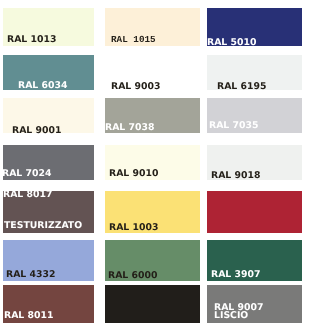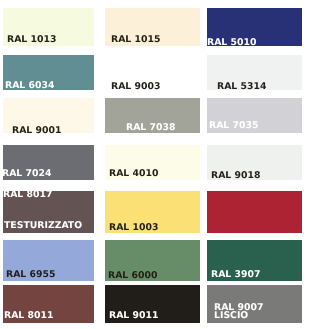--- a/index.html
+++ b/index.html
@@ -11,53 +11,52 @@
   .swatch{position:absolute;box-sizing:border-box;}
   .label{position:absolute;font-weight:bold;font-size:9.3px;line-height:9.3px;white-space:nowrap;}
 </style>
 </head>
 <body>
 
 <div id="chart">
     <div class="swatch" style="left: 3px; top: 8px; width: 91px; height: 38px; background: rgb(246, 250, 222);"></div>
     <div class="label" style="left: 7px; top: 35px; color: rgb(35, 31, 24);">RAL 1013</div>
     <div class="swatch" style="left: 105px; top: 8px; width: 95px; height: 38px; background: rgb(253, 240, 216);"></div>
-    <div class="label" style="left: 111px; top: 35px; color: rgb(35, 31, 24);">RAL 1015</div>
+    <div class="label" style="left: 111px; top: 35px; color: rgb(35, 31, 24); font-family: Liberation Mono, monospace;">RAL 1015</div>
     <div class="swatch" style="left: 207px; top: 8px; width: 95px; height: 38px; background: rgb(40, 48, 118);"></div>
     <div class="label" style="left: 207px; top: 38px; color: rgb(255, 255, 255);">RAL 5010</div>
     <div class="swatch" style="left: 3px; top: 55px; width: 91px; height: 35px; background: rgb(97, 142, 146);"></div>
-    <div class="label" style="left: 5px; top: 81px; color: rgb(255, 255, 255);">RAL 6034</div>
+    <div class="label" style="left: 18px; top: 81px; color: rgb(255, 255, 255);">RAL 6034</div>
     <div class="swatch" style="left: 105px; top: 55px; width: 95px; height: 35px; background: rgb(255, 255, 255);"></div>
     <div class="label" style="left: 111px; top: 82px; color: rgb(35, 31, 24);">RAL 9003</div>
     <div class="swatch" style="left: 207px; top: 55px; width: 95px; height: 35px; background: rgb(239, 242, 241);"></div>
-    <div class="label" style="left: 217px; top: 82px; color: rgb(35, 31, 24);">RAL 5314</div>
+    <div class="label" style="left: 217px; top: 82px; color: rgb(35, 31, 24);">RAL 6195</div>
     <div class="swatch" style="left: 3px; top: 98px; width: 91px; height: 35px; background: rgb(253, 248, 232);"></div>
     <div class="label" style="left: 12px; top: 126px; color: rgb(35, 31, 24);">RAL 9001</div>
     <div class="swatch" style="left: 105px; top: 98px; width: 95px; height: 35px; background: rgb(163, 164, 153);"></div>
-    <div class="label" style="left: 111px; top: 123px; color: rgb(255, 255, 255); padding-left: 15px;">RAL 7038</div>
+    <div class="label" style="left: 90px; top: 123px; color: rgb(255, 255, 255); padding-left: 15px;">RAL 7038</div>
     <div class="swatch" style="left: 207px; top: 98px; width: 95px; height: 35px; background: rgb(210, 210, 214);"></div>
     <div class="label" style="left: 209px; top: 121px; color: rgb(255, 255, 255);">RAL 7035</div>
     <div class="swatch" style="left: 3px; top: 145px; width: 91px; height: 35px; background: rgb(108, 109, 114);"></div>
     <div class="label" style="left: 2px; top: 169px; color: rgb(255, 255, 255);">RAL 7024</div>
     <div class="swatch" style="left: 105px; top: 145px; width: 95px; height: 35px; background: rgb(253, 252, 232);"></div>
-    <div class="label" style="left: 109px; top: 169px; color: rgb(35, 31, 24);">RAL 4010</div>
+    <div class="label" style="left: 109px; top: 169px; color: rgb(35, 31, 24);">RAL 9010</div>
     <div class="swatch" style="left: 207px; top: 145px; width: 95px; height: 35px; background: rgb(239, 241, 239);"></div>
     <div class="label" style="left: 211px; top: 171px; color: rgb(35, 31, 24);">RAL 9018</div>
     <div class="swatch" style="left: 3px; top: 191px; width: 91px; height: 42px; background: rgb(99, 83, 83);"></div>
     <div class="label" style="left: 3px; top: 190px; color: rgb(255, 255, 255);">RAL 8017</div>
     <div class="label" style="left: 4px; top: 221px; color: rgb(255, 255, 255);">TESTURIZZATO</div>
     <div class="swatch" style="left: 105px; top: 191px; width: 95px; height: 42px; background: rgb(251, 225, 117);"></div>
     <div class="label" style="left: 109px; top: 223px; color: rgb(35, 31, 24);">RAL 1003</div>
     <div class="swatch" style="left: 207px; top: 191px; width: 95px; height: 42px; background: rgb(174, 35, 52);"></div>
     <div class="swatch" style="left: 3px; top: 240px; width: 91px; height: 41px; background: rgb(149, 168, 218);"></div>
-    <div class="label" style="left: 6px; top: 270px; color: rgb(35, 31, 24);">RAL 6955</div>
+    <div class="label" style="left: 6px; top: 270px; color: rgb(35, 31, 24);">RAL 4332</div>
     <div class="swatch" style="left: 105px; top: 240px; width: 95px; height: 41px; background: rgb(102, 141, 104);"></div>
     <div class="label" style="left: 108px; top: 271px; color: rgb(35, 31, 24);">RAL 6000</div>
     <div class="swatch" style="left: 207px; top: 240px; width: 95px; height: 41px; background: rgb(42, 97, 78);"></div>
     <div class="label" style="left: 211px; top: 270px; color: rgb(255, 255, 255);">RAL 3907</div>
     <div class="swatch" style="left: 3px; top: 285px; width: 91px; height: 38px; background: rgb(116, 69, 64);"></div>
     <div class="label" style="left: 4px; top: 311px; color: rgb(255, 255, 255);">RAL 8011</div>
     <div class="swatch" style="left: 105px; top: 285px; width: 95px; height: 38px; background: rgb(33, 30, 26);"></div>
-    <div class="label" style="left: 109px; top: 311px; color: rgb(255, 255, 255);">RAL 9011</div>
     <div class="swatch" style="left: 207px; top: 285px; width: 95px; height: 38px; background: rgb(122, 122, 121);"></div>
     <div class="label" style="left: 214px; top: 303px; color: rgb(255, 255, 255);">RAL 9007</div>
     <div class="label" style="left: 214px; top: 311px; color: rgb(255, 255, 255);">LISCIO</div>
   </div>
 
 </body></html>

